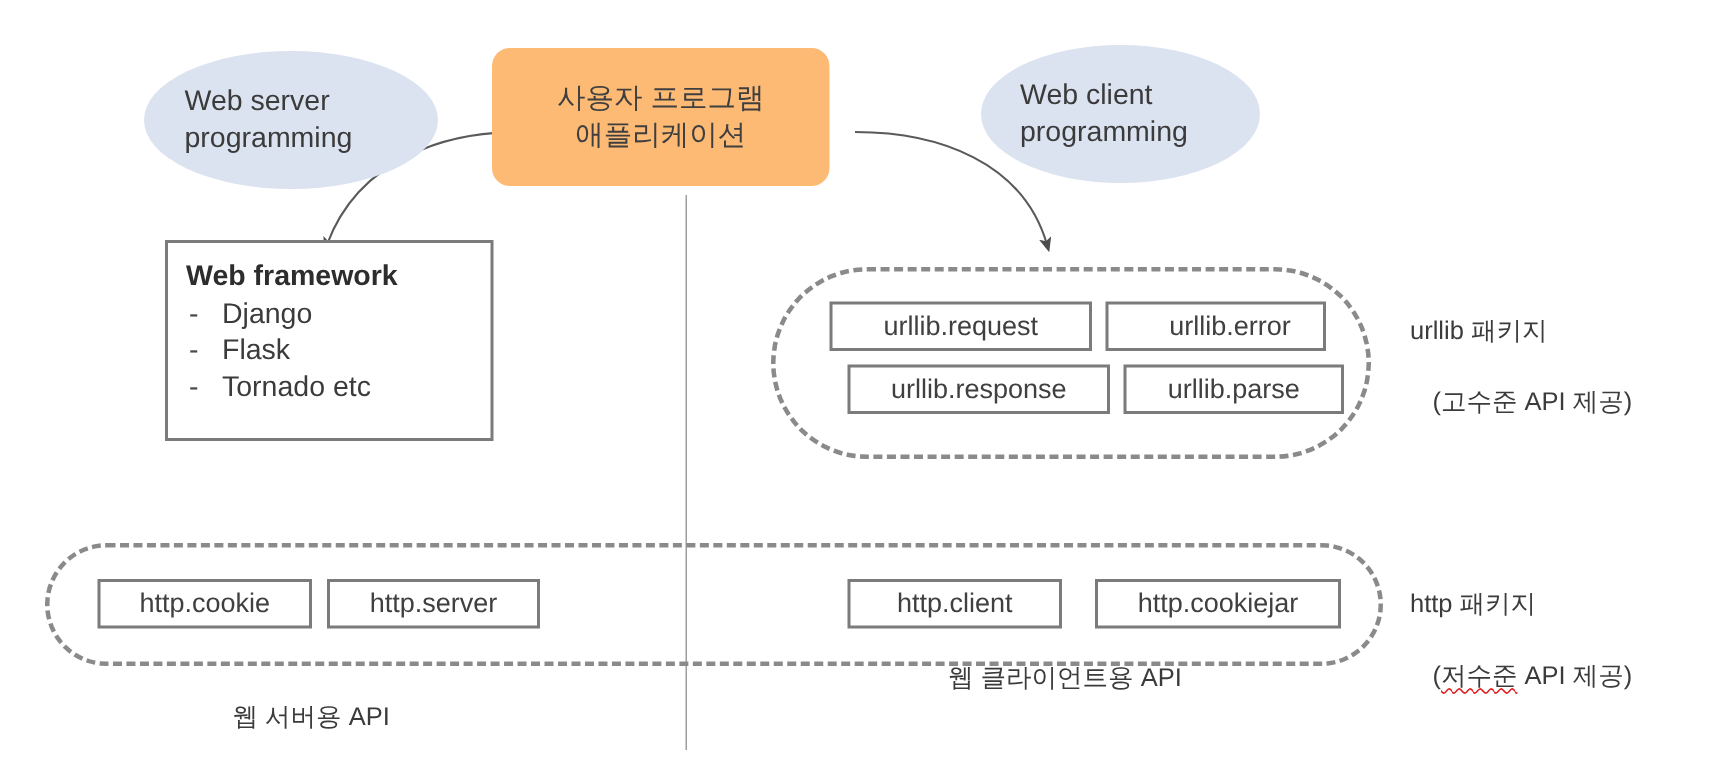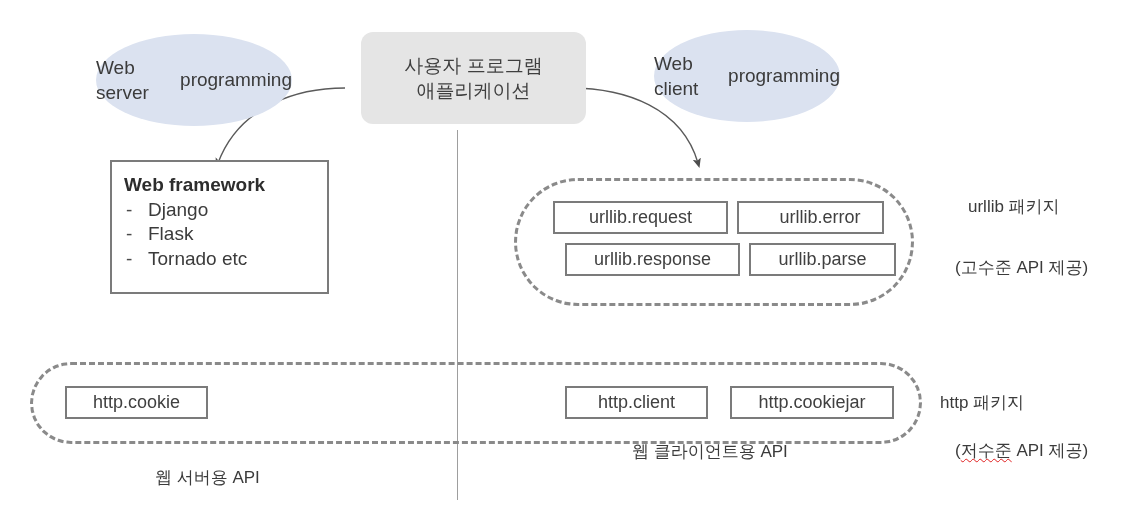--- a/index.html
+++ b/index.html
@@ -15,38 +15,39 @@
     position: relative;
     width: 1139px;
     height: 520px;
     background: #ffffff;
     overflow: hidden;
   }
   .abs { position: absolute; }
 
   
   #central-box {
-    left: 361px; top: 32px;
+    left: 328px; top: 32px;
     width: 225px; height: 92px;
-    background: #e5e5e5;
+    background: #fdba74;
     border-radius: 12px;
     display: flex;
     flex-direction: column;
     align-items: center;
     justify-content: center;
     line-height: 1.32;
     font-size: 19px;
     color: #3f3f3f;
   }
 
   
   .bubble {
     background: #dbe2f0;
     border-radius: 50%;
     display: flex;
+    flex-direction: column;
     align-items: center;
     justify-content: center;
     font-size: 19px;
     color: #3b3b3b;
     line-height: 1.34;
     text-align: center;
   }
   #bubble-server { left: 96px; top: 34px; width: 196px; height: 92px; }
   #bubble-client { left: 654px; top: 30px; width: 186px; height: 92px; }
   .bubble .ln { display: block; }
@@ -128,21 +129,21 @@
     width: 1px; height: 370px;
     background: #9e9e9e;
   }
 
   
   .side-label {
     font-size: 17px;
     color: #3b3b3b;
     white-space: nowrap;
   }
-  #label-urllib-pkg  { left: 940px; top: 195px; margin-left: 28px; }
+  #label-urllib-pkg  { left: 940px; top: 209px; }
   #label-urllib-note { left: 955px; top: 256px; }
   #label-http-pkg    { left: 940px; top: 391px; }
   #label-http-note   { left: 955px; top: 439px; }
   .squiggle {
     text-decoration: underline;
     text-decoration-style: wavy;
     text-decoration-color: #e02020;
     text-decoration-thickness: 1px;
     text-underline-offset: 2px;
   }
@@ -220,20 +221,21 @@
     </div>
     <div class="row">
       <div class="mod-box" id="mod-urllib-response">urllib.response</div>
       <div class="mod-box" id="mod-urllib-parse">urllib.parse</div>
     </div>
   </div>
 
   <div class="abs capsule" id="capsule-http"></div>
   <div class="abs" id="http-left-group">
     <div class="mod-box" id="mod-http-cookie">http.cookie</div>
+    <div class="mod-box" id="mod-http-server">http.server</div>
   </div>
   <div class="abs" id="http-right-group">
     <div class="mod-box" id="mod-http-client">http.client</div>
     <div class="mod-box" id="mod-http-cookiejar">http.cookiejar</div>
   </div>
 
   <div class="abs side-label" id="label-urllib-pkg">urllib 패키지</div>
   <div class="abs side-label" id="label-urllib-note">(고수준 API 제공)</div>
   <div class="abs side-label" id="label-http-pkg">http 패키지</div>
   <div class="abs side-label" id="label-http-note">

